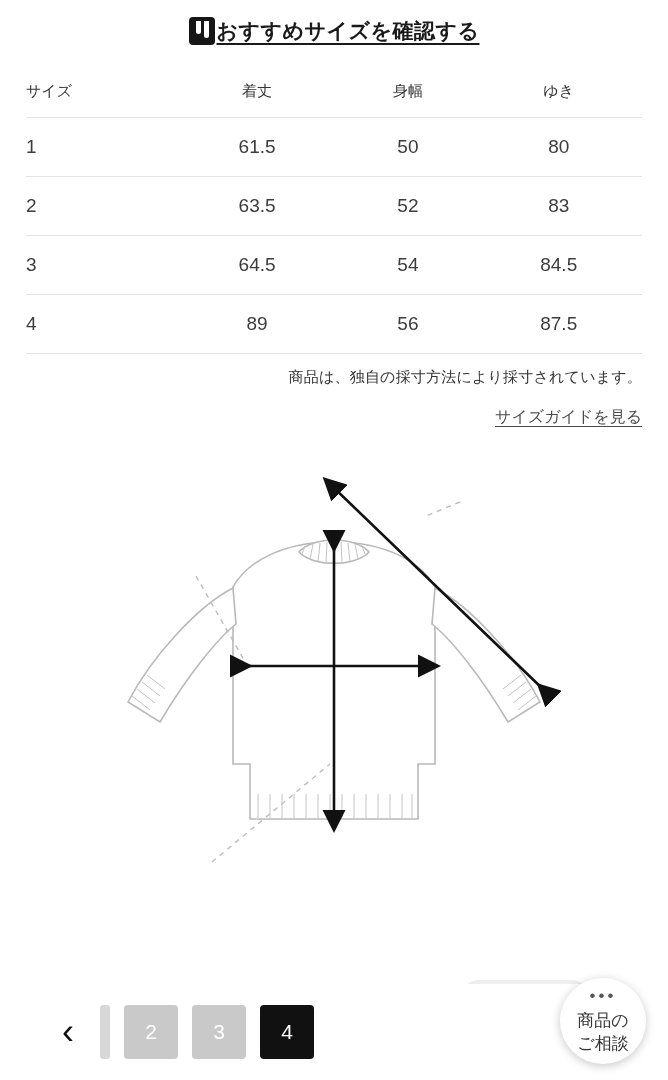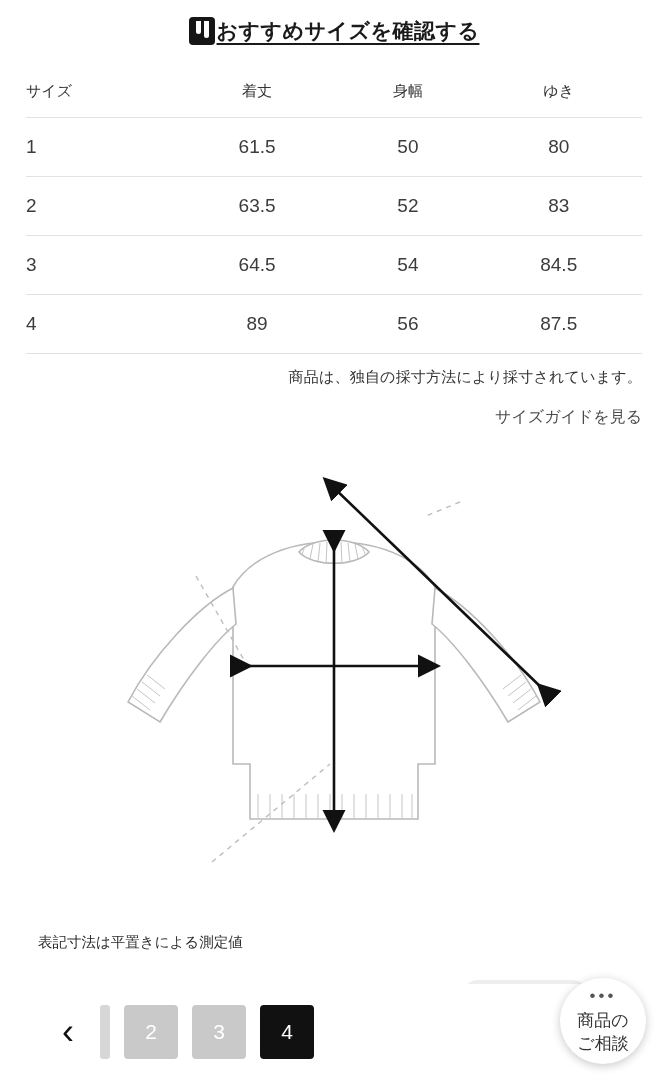--- a/index.html
+++ b/index.html
@@ -102,20 +102,21 @@
     padding: 14px 26px 0 26px;
     letter-spacing: 0.2px;
   }
   .guide-link {
     text-align: right;
     padding: 20px 26px 0 26px;
   }
   .guide-link span.link {
     font-size: 16px;
     color: #4a4a4a;
+    text-decoration: underline;
     text-underline-offset: 4px;
     cursor: pointer;
   }
 
   
   .illus {
     position: relative;
     margin-top: 36px;
     height: 470px;
   }
@@ -360,21 +361,20 @@
     <line x1="460" y1="38" x2="426" y2="52" stroke="#bdbdbd" stroke-width="1.4" stroke-dasharray="5 5"></line>
     <line x1="212" y1="398" x2="330" y2="300" stroke="#bdbdbd" stroke-width="1.4" stroke-dasharray="5 5"></line>
   </svg>
 
   <div class="callout yuki">裄丈  87.5cm</div>
   <div class="callout mihaba">身幅  56cm</div>
 
 </div>
 
 <div class="bottom-notes">
-  <div>表記寸法は平置きによる測定値</div>
 </div>
 
 <div class="footer">
   <div class="prev-arrow">‹</div>
   <div class="thumb-strip">
     <div class="thumb-partial"></div>
     <div class="thumb">2</div>
     <div class="thumb">3</div>
     <div class="thumb active">4</div>
   </div>

